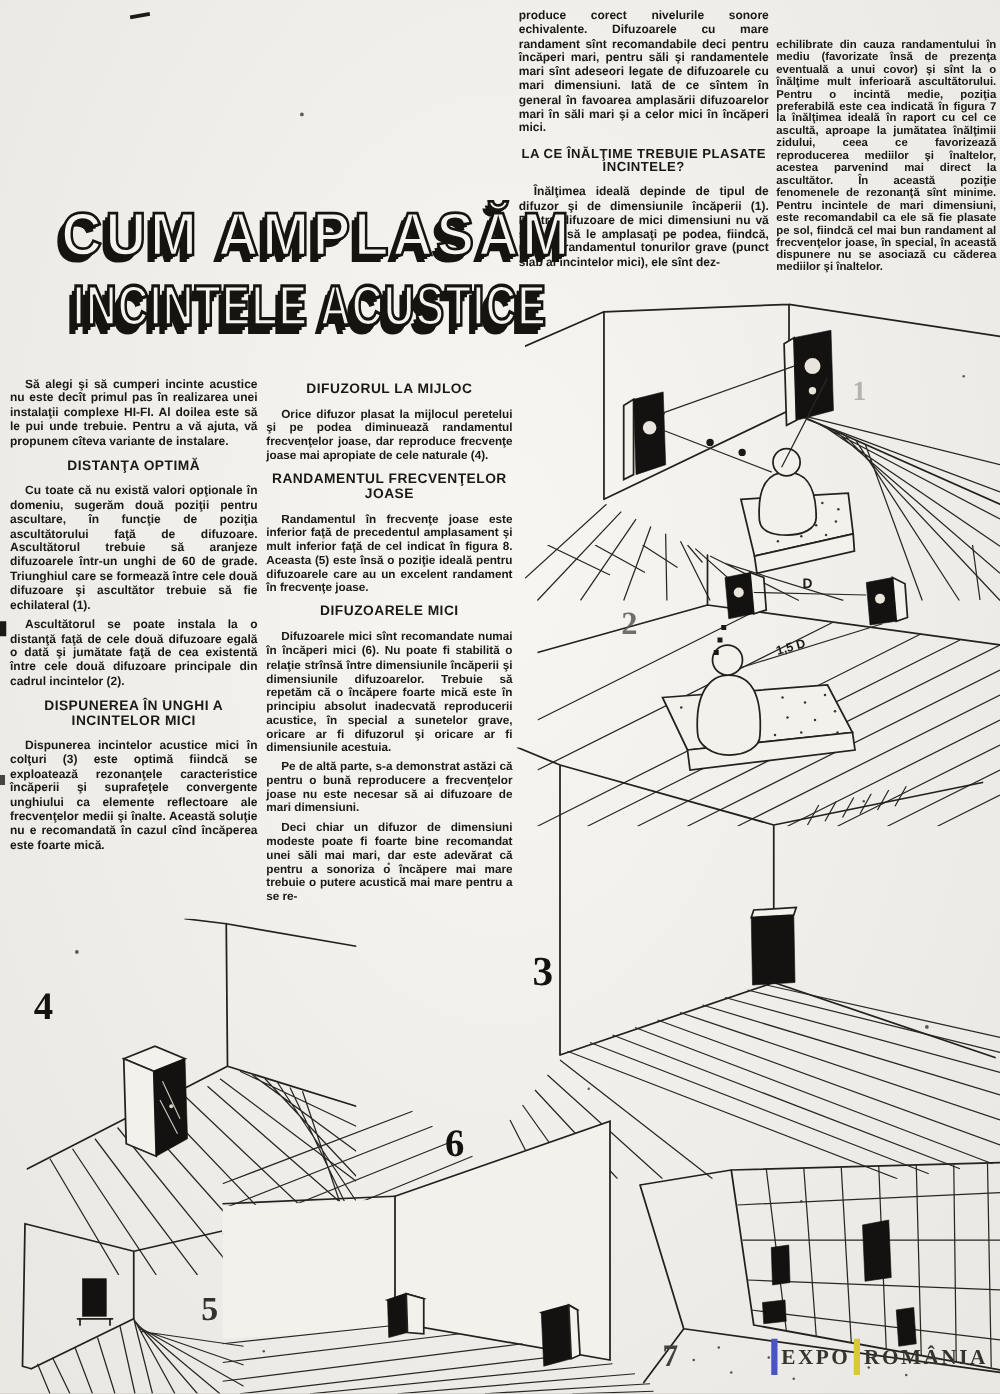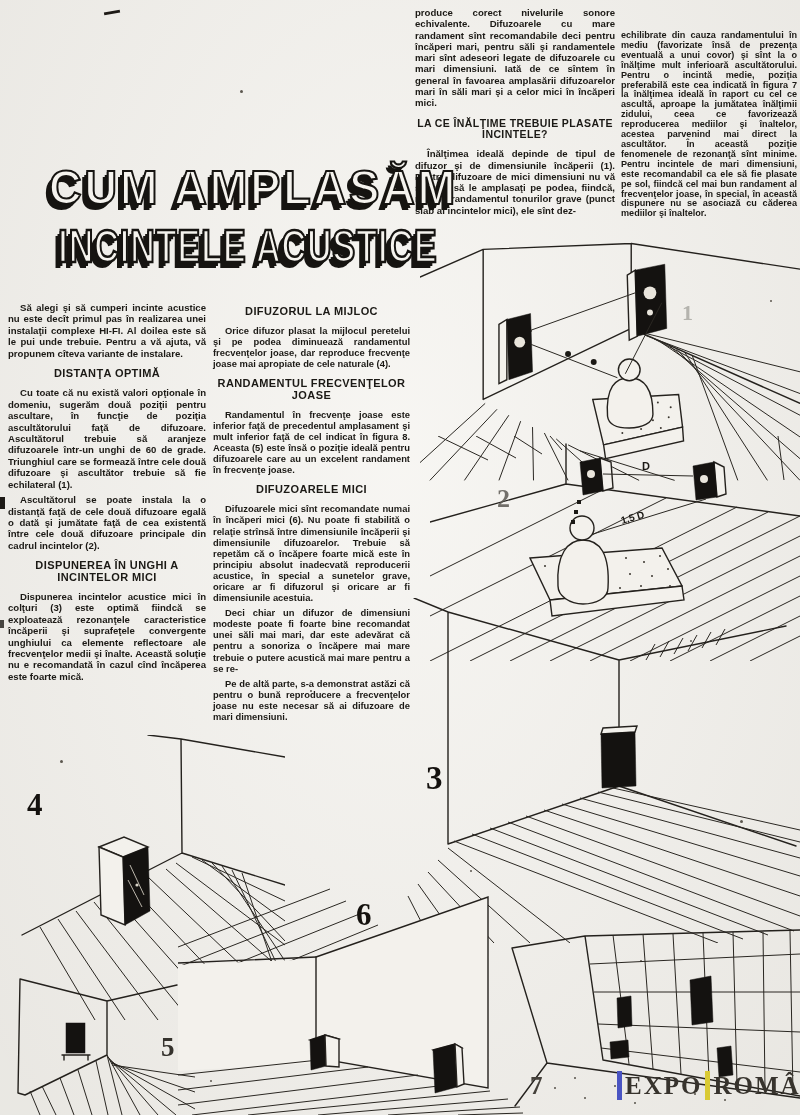--- a/index.html
+++ b/index.html
@@ -35,21 +35,21 @@
   #lab1{left:682px;top:300px;font-size:22px;color:#8d8c86;opacity:.6;}
   #lab2{left:497px;top:484px;font-size:26px;color:#5c5953;opacity:.85;}
   #lab3{left:426px;top:760px;font-size:33px;color:#14110e;}
   #lab4{left:27px;top:787px;font-size:31px;color:#14110e;}
   #lab5{left:161px;top:1032px;font-size:27px;color:#35322d;}
   #lab6{left:356px;top:897px;font-size:31px;color:#14110e;}
   #lab7{left:530px;top:1072px;font-size:25px;color:#45413b;}
 
   #logo{position:absolute;left:617px;top:1071px;z-index:5;display:flex;align-items:center;gap:3px;}
   #logo .bar{width:5px;height:29px;}
-  #logo .txt{font-family:"Liberation Serif","DejaVu Serif",serif;font-weight:bold;font-size:25px;
+  #logo .txt{font-family:"Liberation Serif","DejaVu Serif",serif;font-weight:bold;font-size:17px;
              letter-spacing:2px;color:#37332d;line-height:29px;}
   .speck{position:absolute;border-radius:50%;background:#5c574f;z-index:0;}
   .artifact{position:absolute;background:#1d1a16;z-index:2;}
 </style>
 </head>
 <body>
 
 <div id="page">
 
   <div id="title">
@@ -66,22 +66,22 @@
     <p>Dispunerea incintelor acustice mici în colţuri (3) este optimă fiindcă se exploatează rezonanţele caracteristice încăperii şi suprafeţele convergente unghiului ca elemente reflectoare ale frecvenţelor medii şi înalte. Această soluţie nu e recomandată în cazul cînd încăperea este foarte mică.</p>
   </div>
 
   <div id="col2" class="col">
     <h3>DIFUZORUL LA MIJLOC</h3>
     <p>Orice difuzor plasat la mijlocul peretelui şi pe podea diminuează randamentul frecvenţelor joase, dar reproduce frecvenţe joase mai apropiate de cele naturale (4).</p>
     <h3>RANDAMENTUL FRECVENŢELOR JOASE</h3>
     <p>Randamentul în frecvenţe joase este inferior faţă de precedentul amplasament şi mult inferior faţă de cel indicat în figura 8. Aceasta (5) este însă o poziţie ideală pentru difuzoarele care au un excelent randament în frecvenţe joase.</p>
     <h3>DIFUZOARELE MICI</h3>
     <p>Difuzoarele mici sînt recomandate numai în încăperi mici (6). Nu poate fi stabilită o relaţie strînsă între dimensiunile încăperii şi dimensiunile difuzoarelor. Trebuie să repetăm că o încăpere foarte mică este în principiu absolut inadecvată reproducerii acustice, în special a sunetelor grave, oricare ar fi difuzorul şi oricare ar fi dimensiunile acestuia.</p>
+    <p>Pe de altă parte, s-a demonstrat astăzi că pentru o bună reproducere a frecvenţelor joase nu este necesar să ai difuzoare de mari dimensiuni.</p>
     <p>Deci chiar un difuzor de dimensiuni modeste poate fi foarte bine recomandat unei săli mai mari, dar este adevărat că pentru a sonoriza o încăpere mai mare trebuie o putere acustică mai mare pentru a se re-</p>
-    <p>Pe de altă parte, s-a demonstrat astăzi că pentru o bună reproducere a frecvenţelor joase nu este necesar să ai difuzoare de mari dimensiuni.</p>
   </div>
 
   <div id="col3" class="col">
     <p class="noind">produce corect nivelurile sonore echivalente. Difuzoarele cu mare randament sînt recomandabile deci pentru încăperi mari, pentru săli şi randamentele mari sînt adeseori legate de difuzoarele cu mari dimensiuni. Iată de ce sîntem în general în favoarea amplasării difuzoarelor mari în săli mari şi a celor mici în încăperi mici.</p>
     <h3>LA CE ÎNĂLŢIME TREBUIE PLASATE INCINTELE?</h3>
     <p>Înălţimea ideală depinde de tipul de difuzor şi de dimensiunile încăperii (1). Pentru difuzoare de mici dimensiuni nu vă sfătuim să le amplasaţi pe podea, fiindcă, mărind randamentul tonurilor grave (punct slab al incintelor mici), ele sînt dez-</p>
   </div>
 
   <div id="col4" class="col">
     <p class="noind">echilibrate din cauza randamentului în mediu (favorizate însă de prezenţa eventuală a unui covor) şi sînt la o înălţime mult inferioară ascultătorului. Pentru o incintă medie, poziţia preferabilă este cea indicată în figura 7 la înălţimea ideală în raport cu cel ce ascultă, aproape la jumătatea înălţimii zidului, ceea ce favorizează reproducerea mediilor şi înaltelor, acestea parvenind mai direct la ascultător. În această poziţie fenomenele de rezonanţă sînt minime. Pentru incintele de mari dimensiuni, este recomandabil ca ele să fie plasate pe sol, fiindcă cel mai bun randament al frecvenţelor joase, în special, în această dispunere nu se asociază cu căderea mediilor şi înaltelor.</p>

